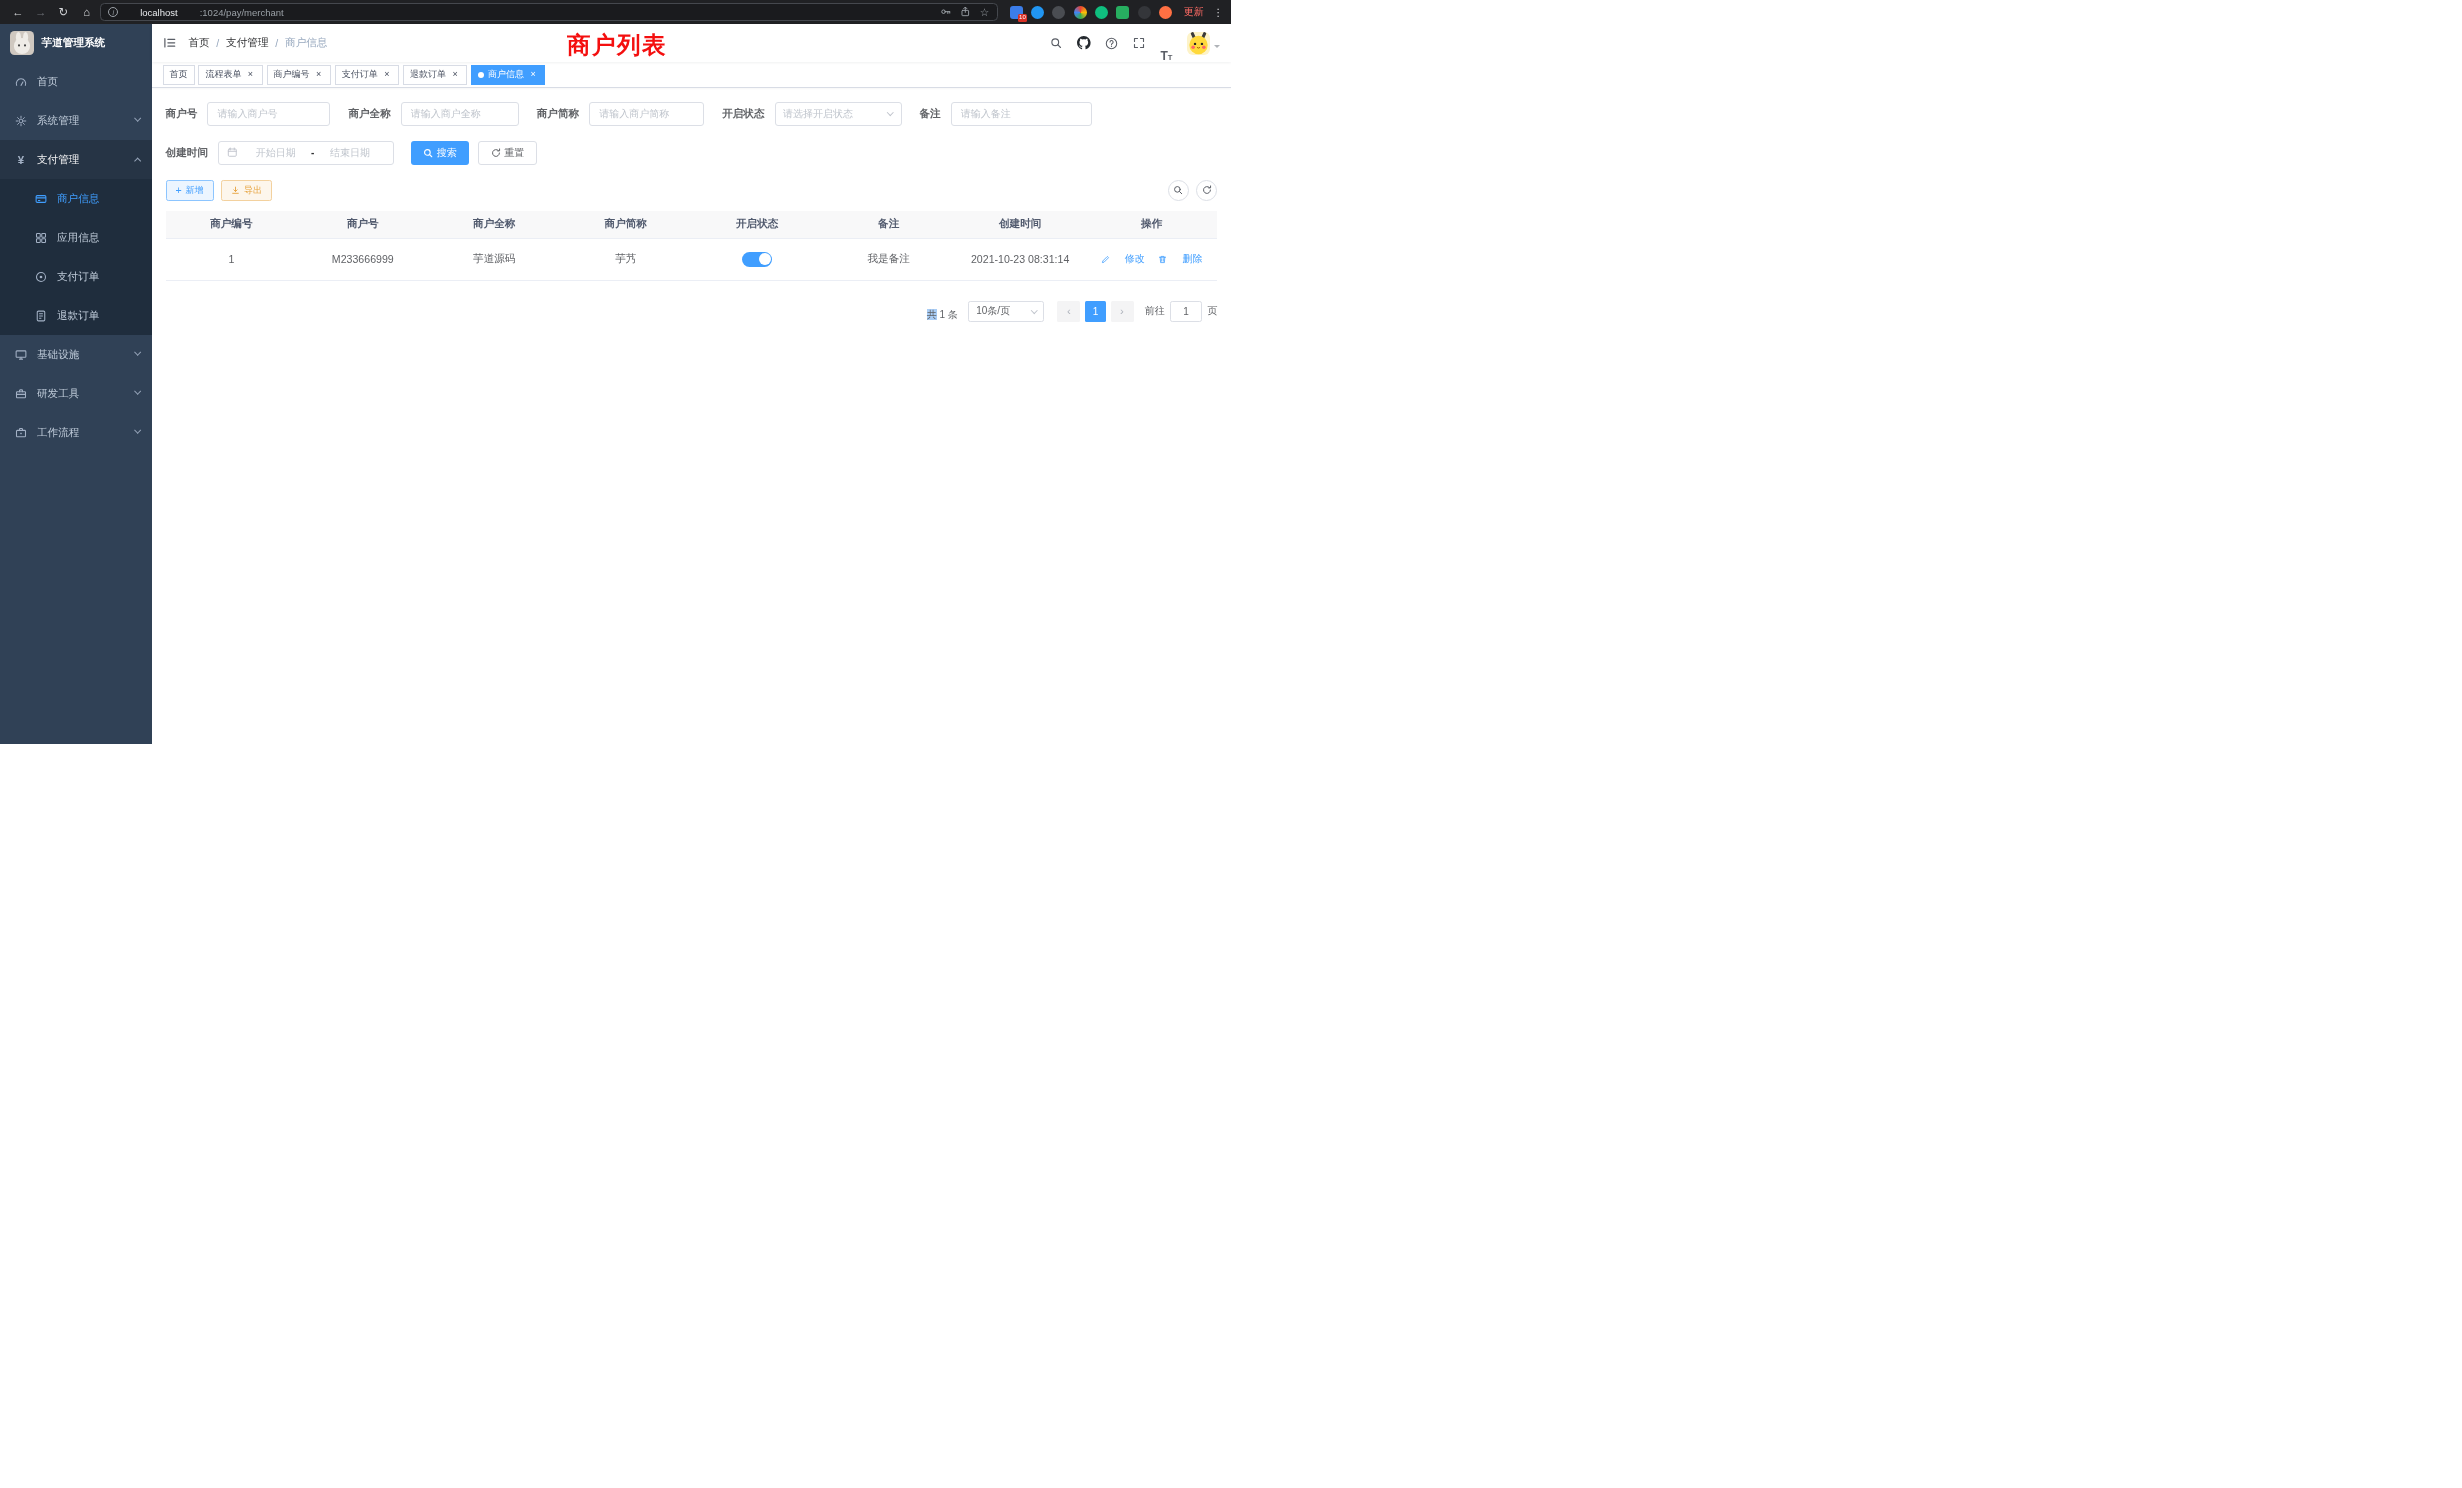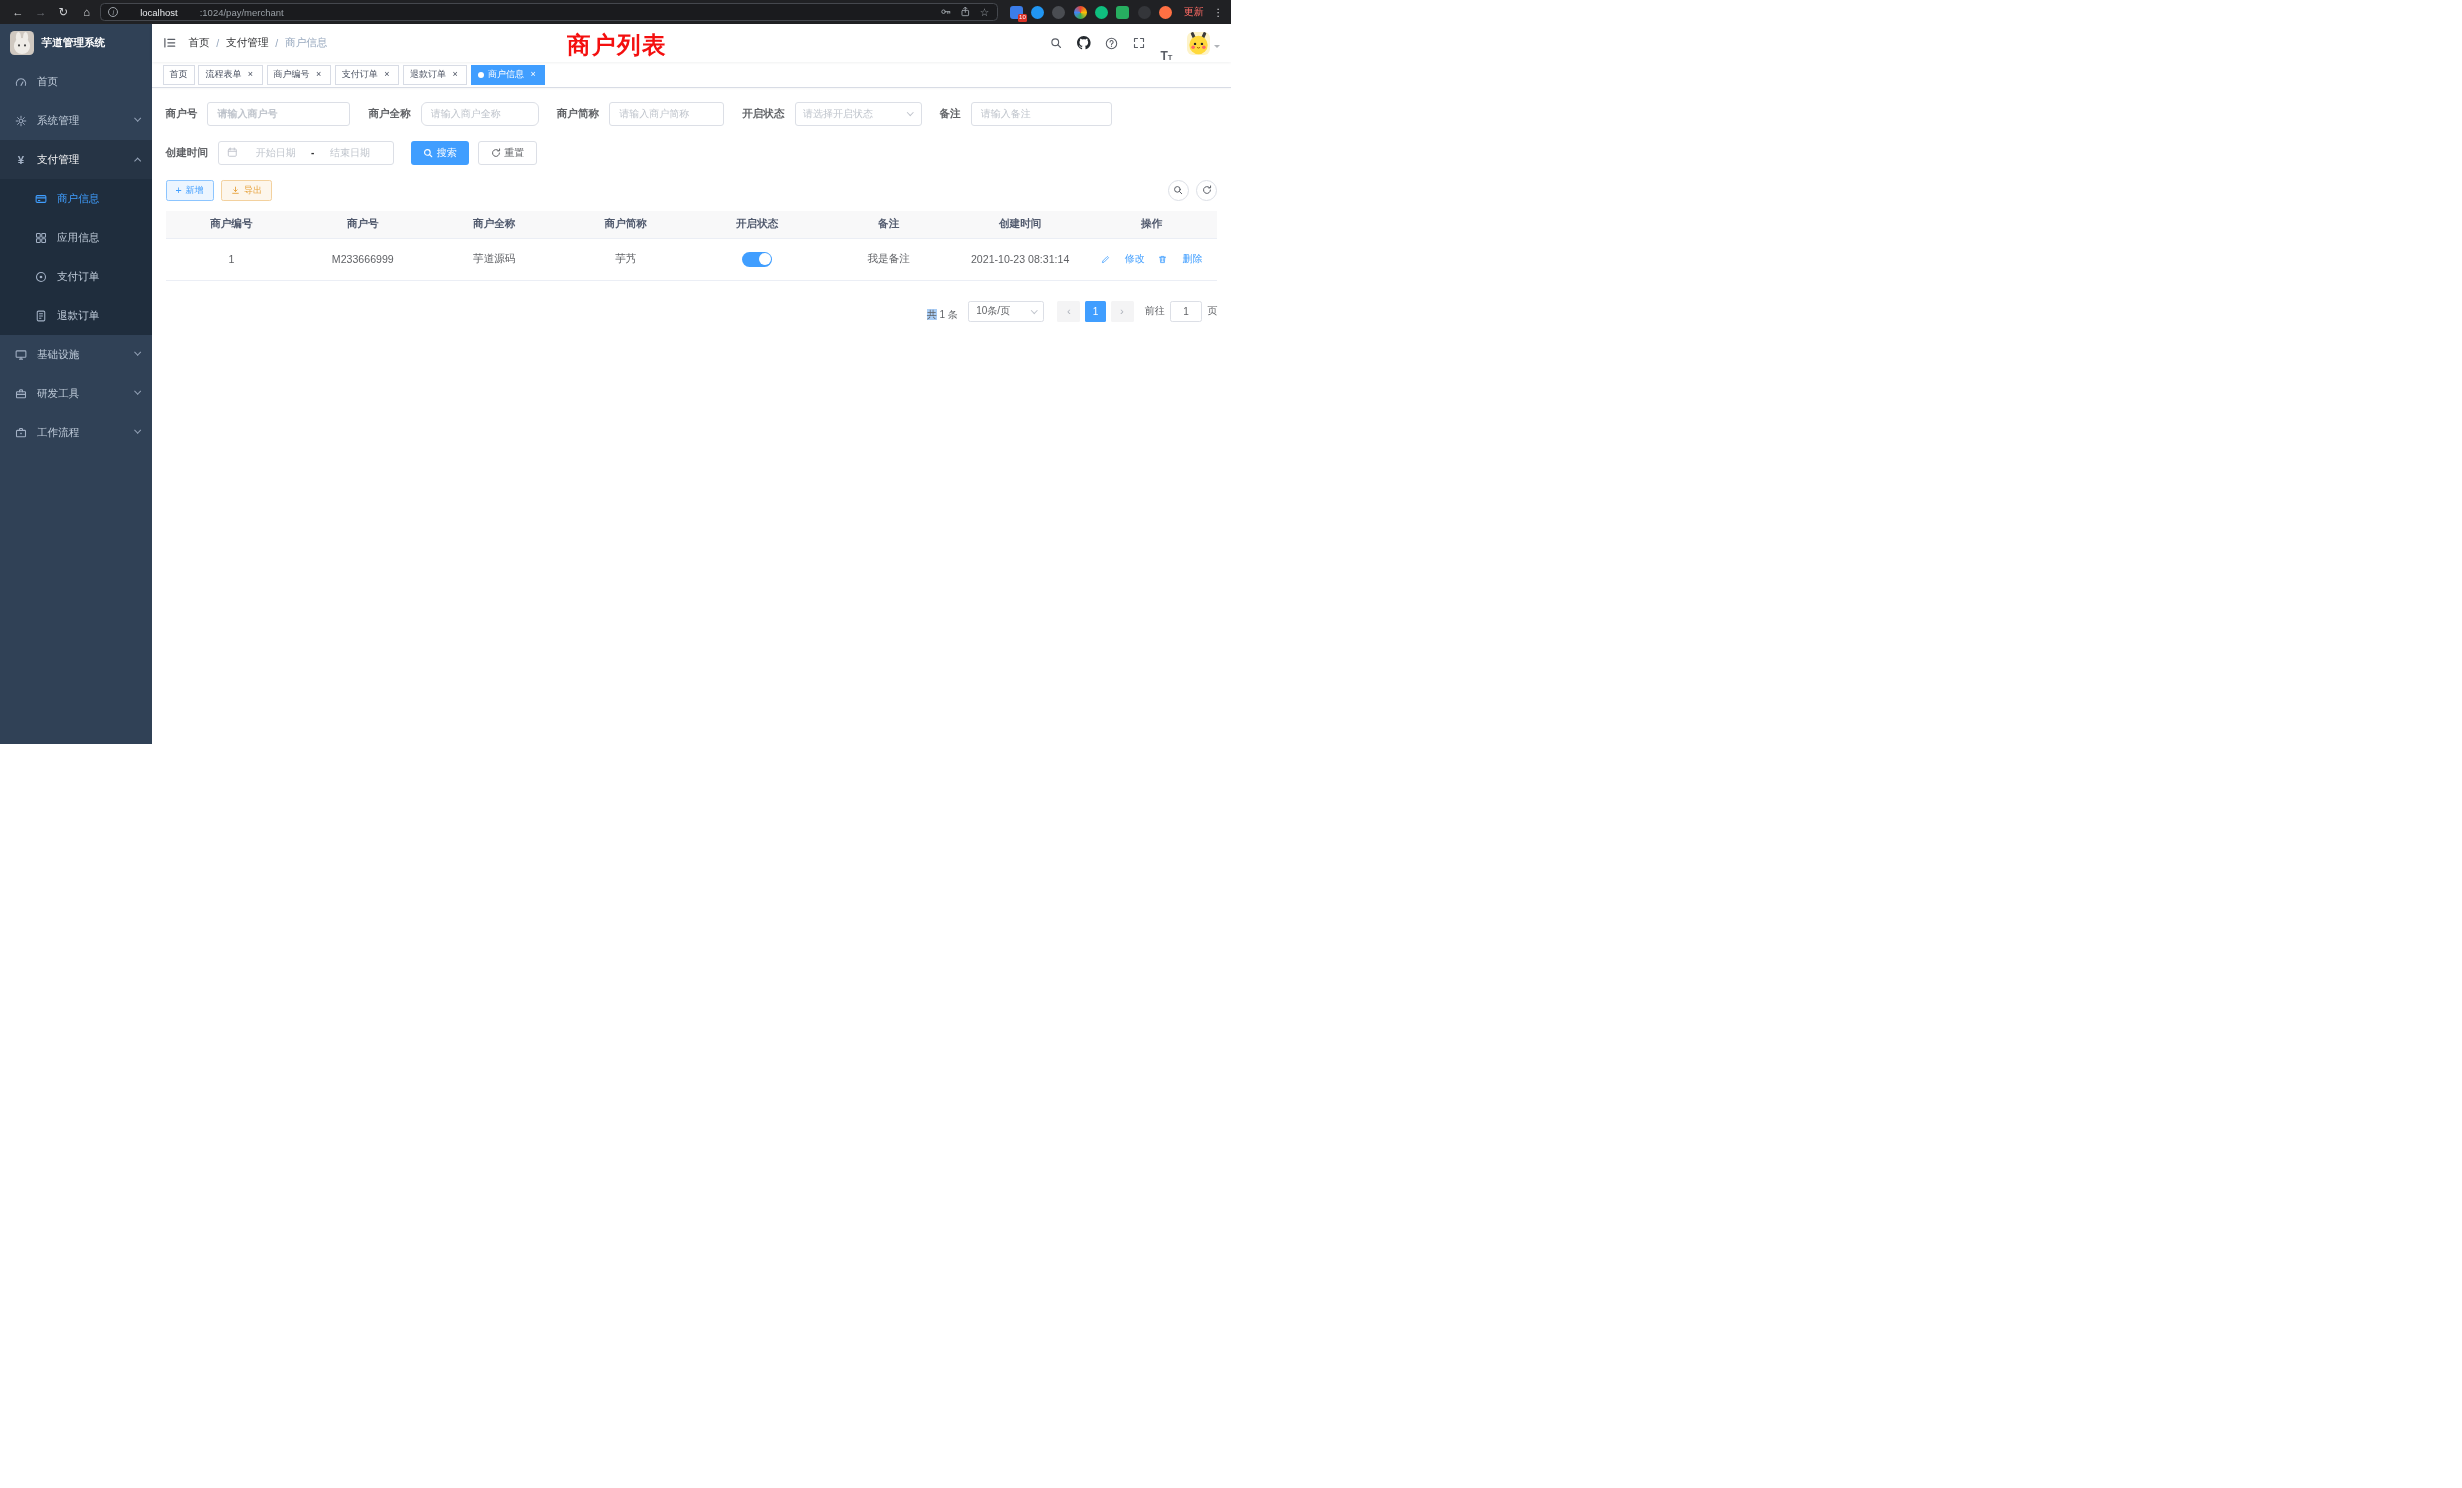--- a/index.html
+++ b/index.html
@@ -407,25 +407,25 @@
         <span>商户信息</span>
         <span class="close">×</span>
       </span>
     </div>
 
     <div class="content">
 
       <div class="form-row">
         <div class="f-item">
           <span class="f-label">商户号</span>
-          <input class="inp" style="width: 143px; font-weight: bold;" placeholder="请输入商户号">
+          <input class="inp" style="width: 123px;" placeholder="请输入商户号">
         </div>
         <div class="f-item">
           <span class="f-label">商户全称</span>
-          <input class="inp" style="width: 118px; border-radius: 6px;" placeholder="请输入商户全称">
+          <input class="inp" style="width: 118px;" placeholder="请输入商户全称">
         </div>
         <div class="f-item">
           <span class="f-label">商户简称</span>
           <input class="inp" style="width: 115px;" placeholder="请输入商户简称">
         </div>
         <div class="f-item">
           <span class="f-label">开启状态</span>
           <span class="select" style="width:127px">
             <span class="sel-ph">请选择开启状态</span>
             <span class="sel-caret"></span>

